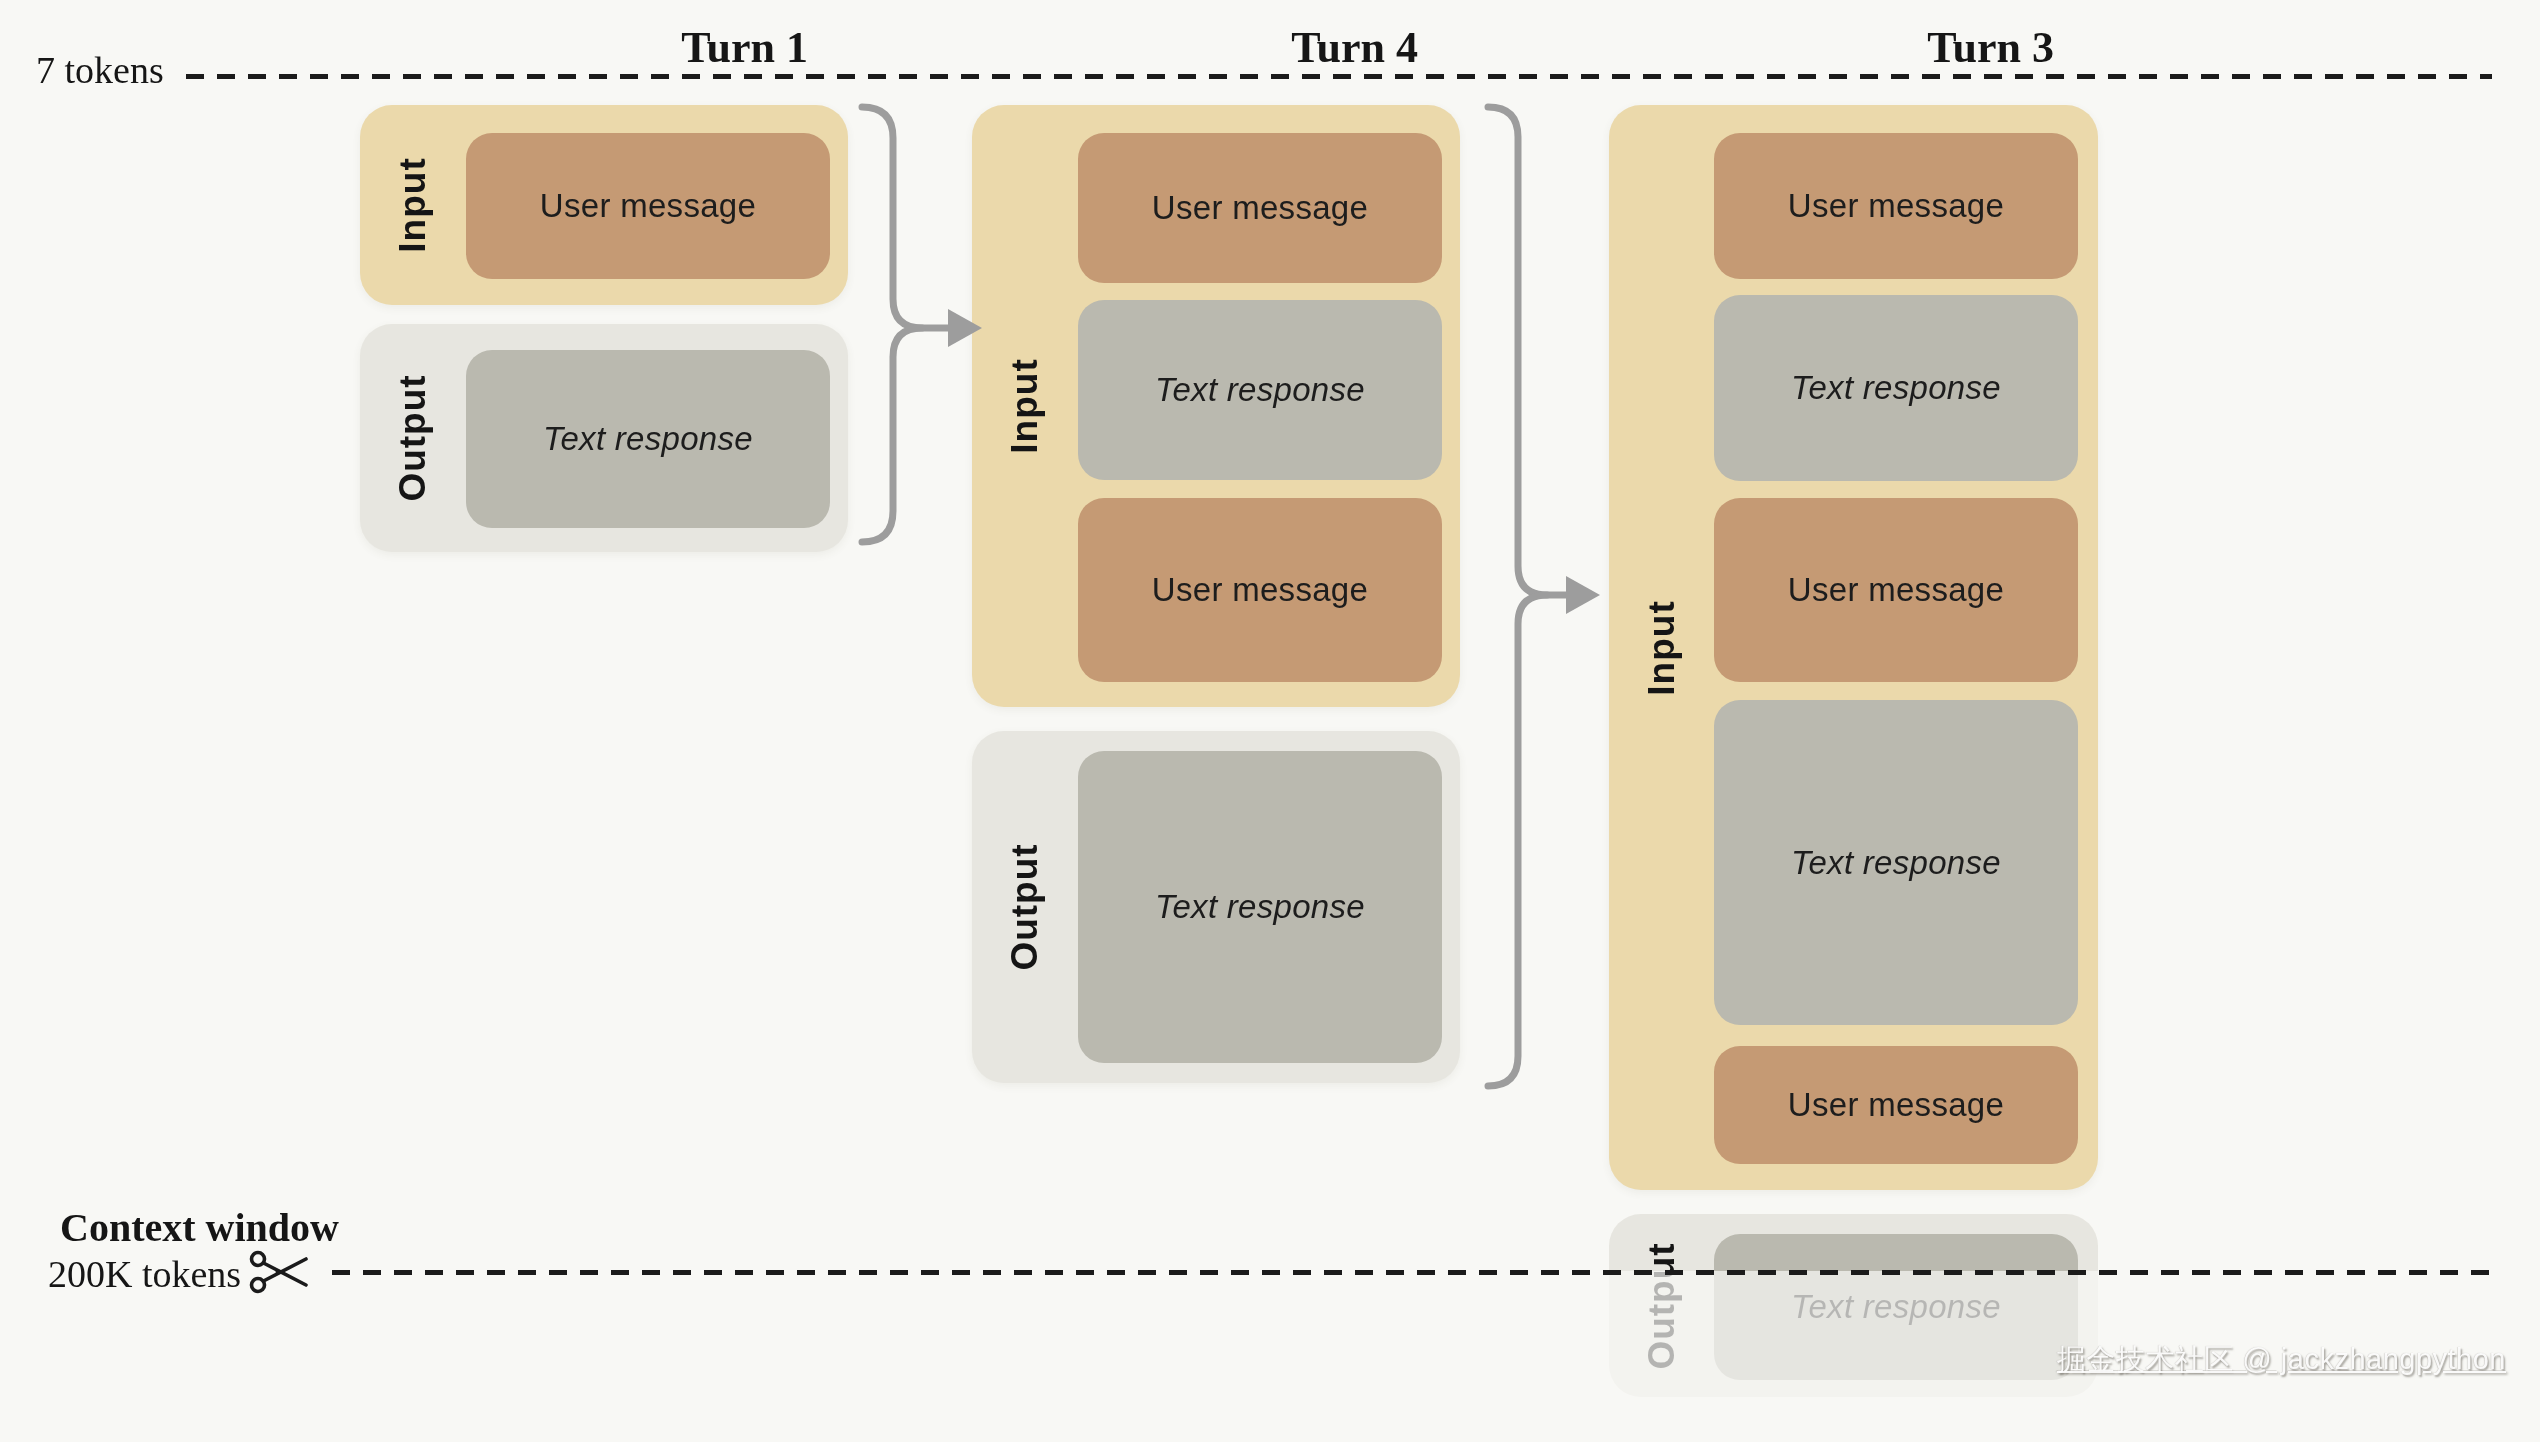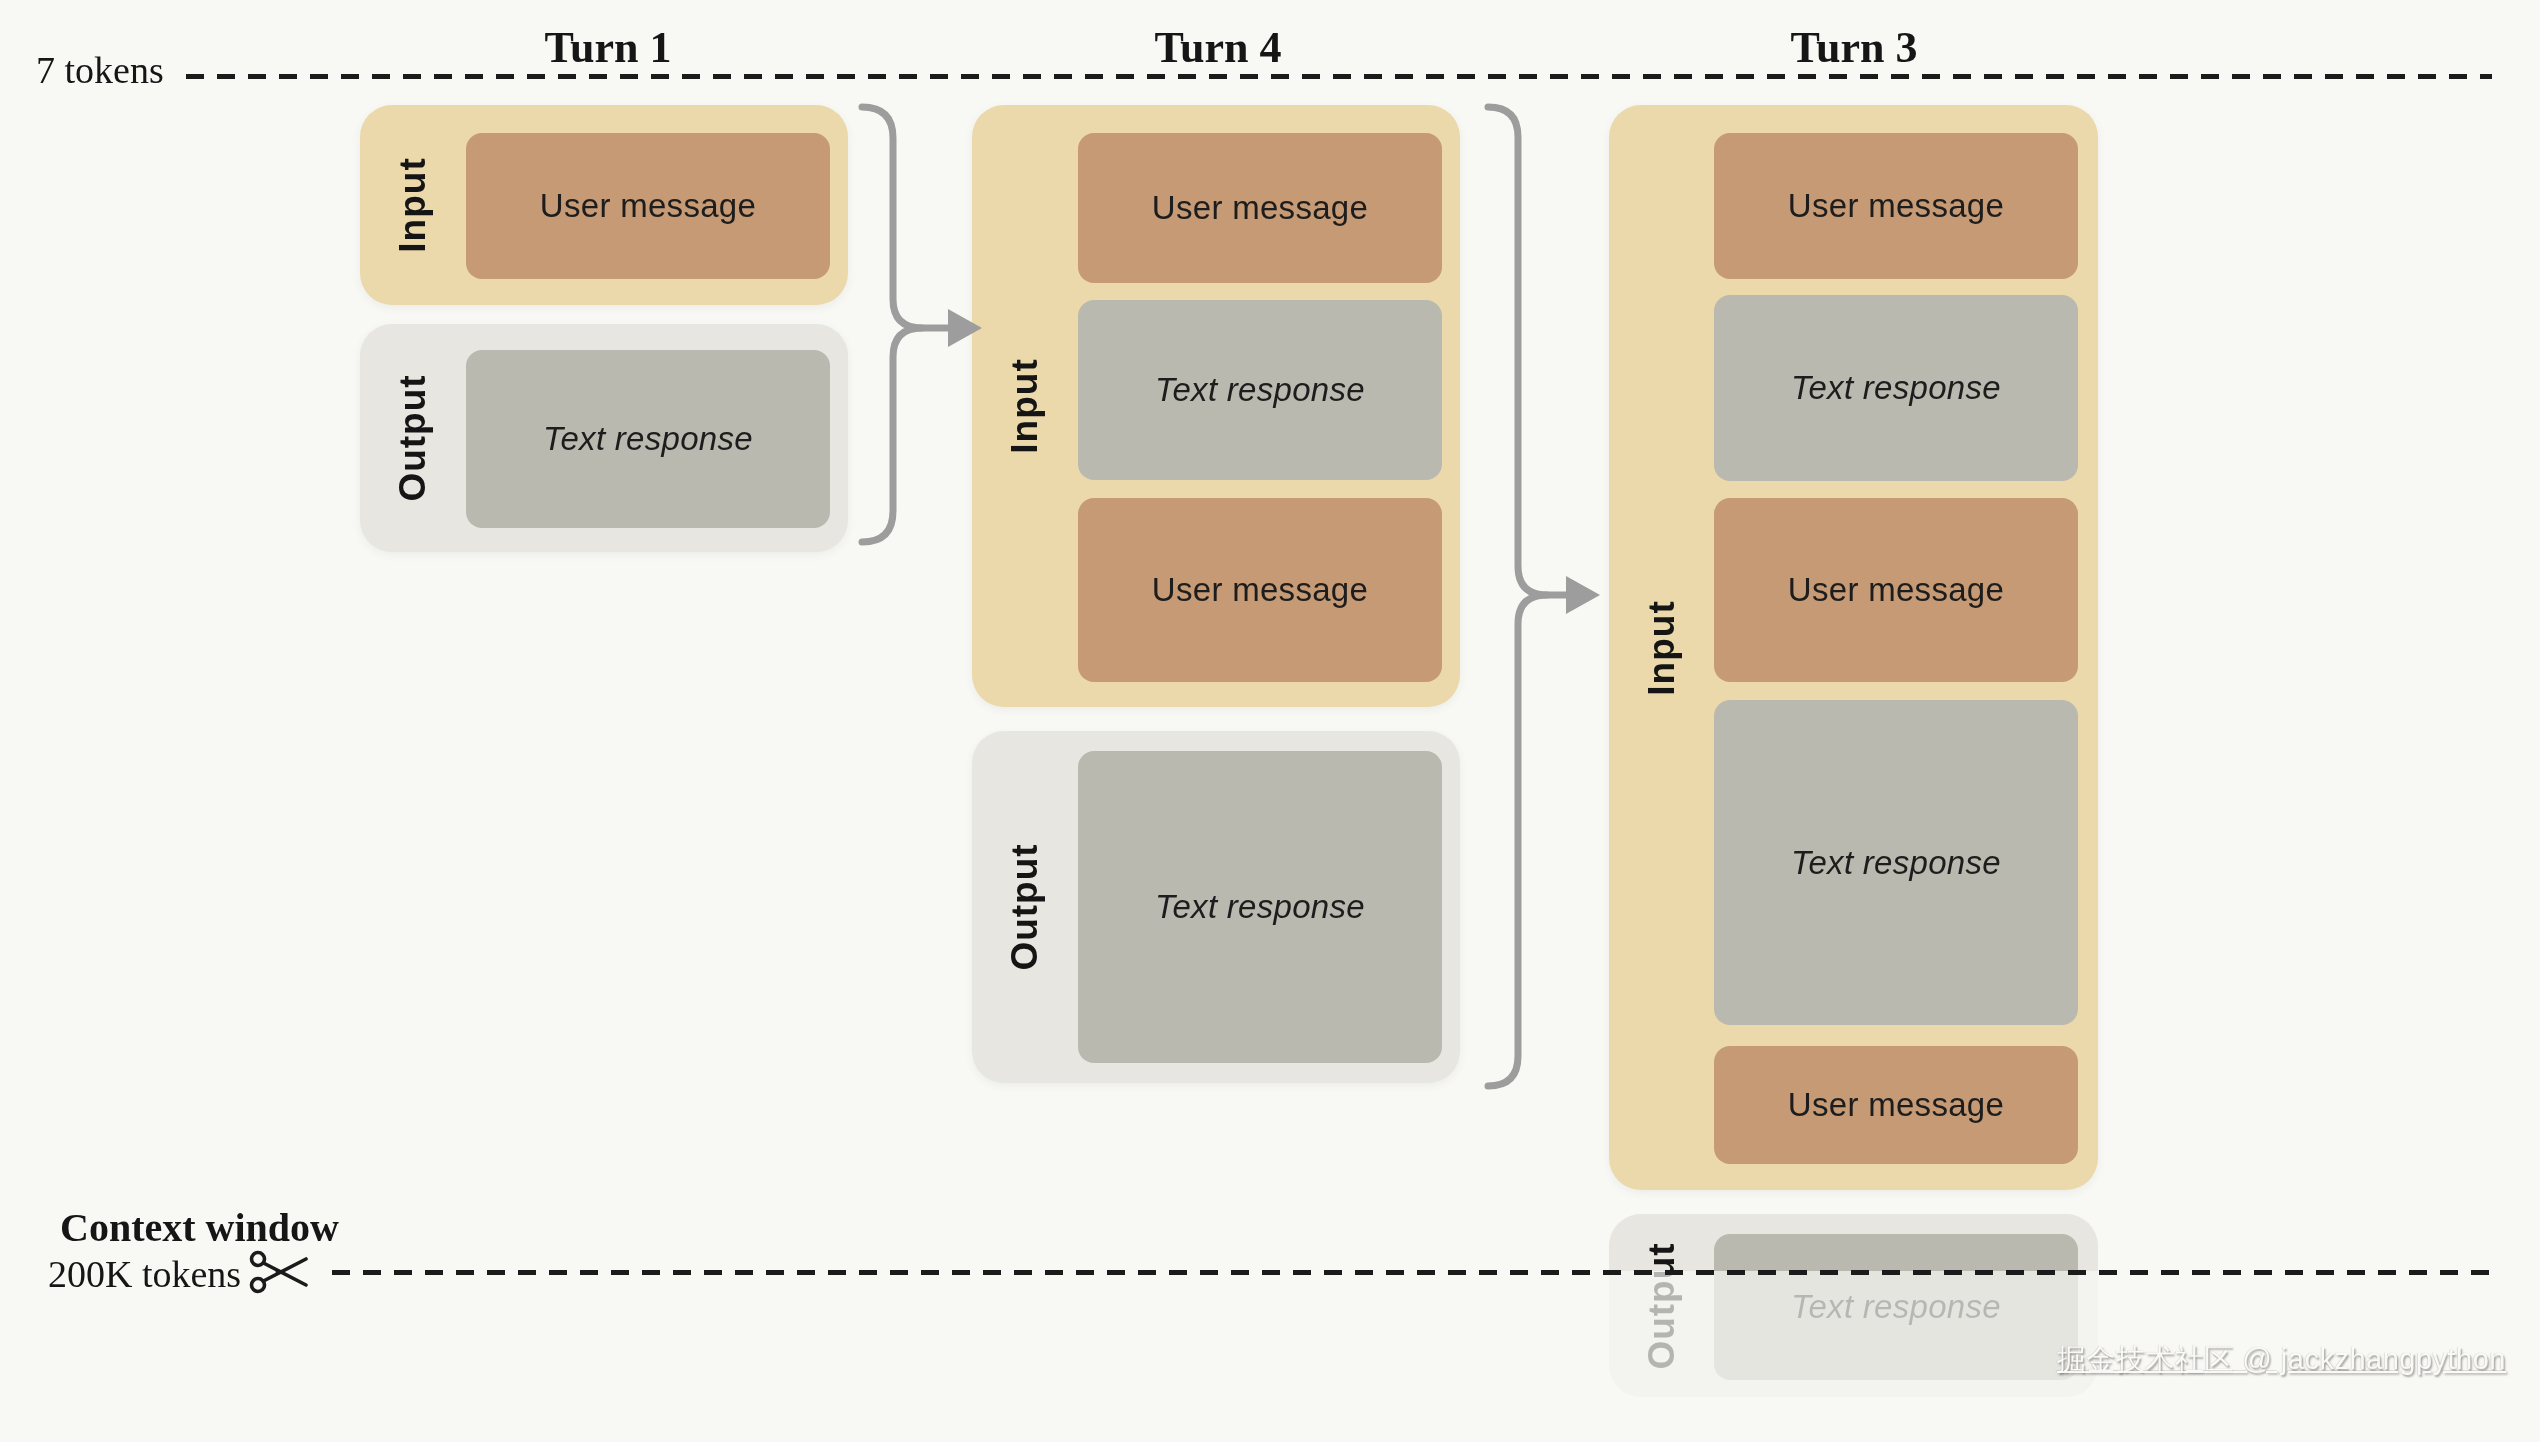--- a/index.html
+++ b/index.html
@@ -14,21 +14,21 @@
     background:var(--background);
     color:var(--text);
     position:relative;
     overflow:hidden;
   }
   .abs{position:absolute;}
   
   .turn-title{
     font-family:"Liberation Serif","DejaVu Serif",serif;
     font-weight:700;font-size:44px;color:#161616;
-    width:400px;text-align:center;top:22px;
+    width:400px;text-align:right;top:22px;
   }
   .token-start-label{
     font-family:"Liberation Serif","DejaVu Serif",serif;
     font-size:38px;color:#161616;left:36px;top:48px;
   }
   .dashline{
     height:5px;z-index:6;
     background:repeating-linear-gradient(to right,var(--dashed-line) 0 18px,transparent 18px 31px);
   }
   #top-dashline{left:186px;top:74px;width:2306px;}
@@ -40,21 +40,21 @@
   .context-label-2{
     font-family:"Liberation Serif","DejaVu Serif",serif;
     font-size:38px;color:#161616;left:20px;top:1252px;z-index:6;margin-left:28px;
   }
   #scissors{left:248px;top:1248px;z-index:7;}
   
   .group{border-radius:32px;box-shadow:0 3px 8px rgba(90,80,60,0.07);}
   .group.input{background:var(--input-container);}
   .group.output{background:var(--output-container);}
   .msg{
-    border-radius:16px;display:flex;align-items:center;justify-content:center;
+    border-radius:26px;display:flex;align-items:center;justify-content:center;
     font-size:33px;font-weight:500;color:var(--text);letter-spacing:0.3px;
   }
   .msg.user{background:var(--user-message-box);}
   .msg.resp{background:var(--text-response-box);font-style:italic;}
   .vlabel{display:flex;align-items:center;justify-content:center;}
   .vlabel span{
     transform:rotate(-90deg);white-space:nowrap;
     font-weight:700;font-size:37px;letter-spacing:1px;color:#151515;
   }
   

